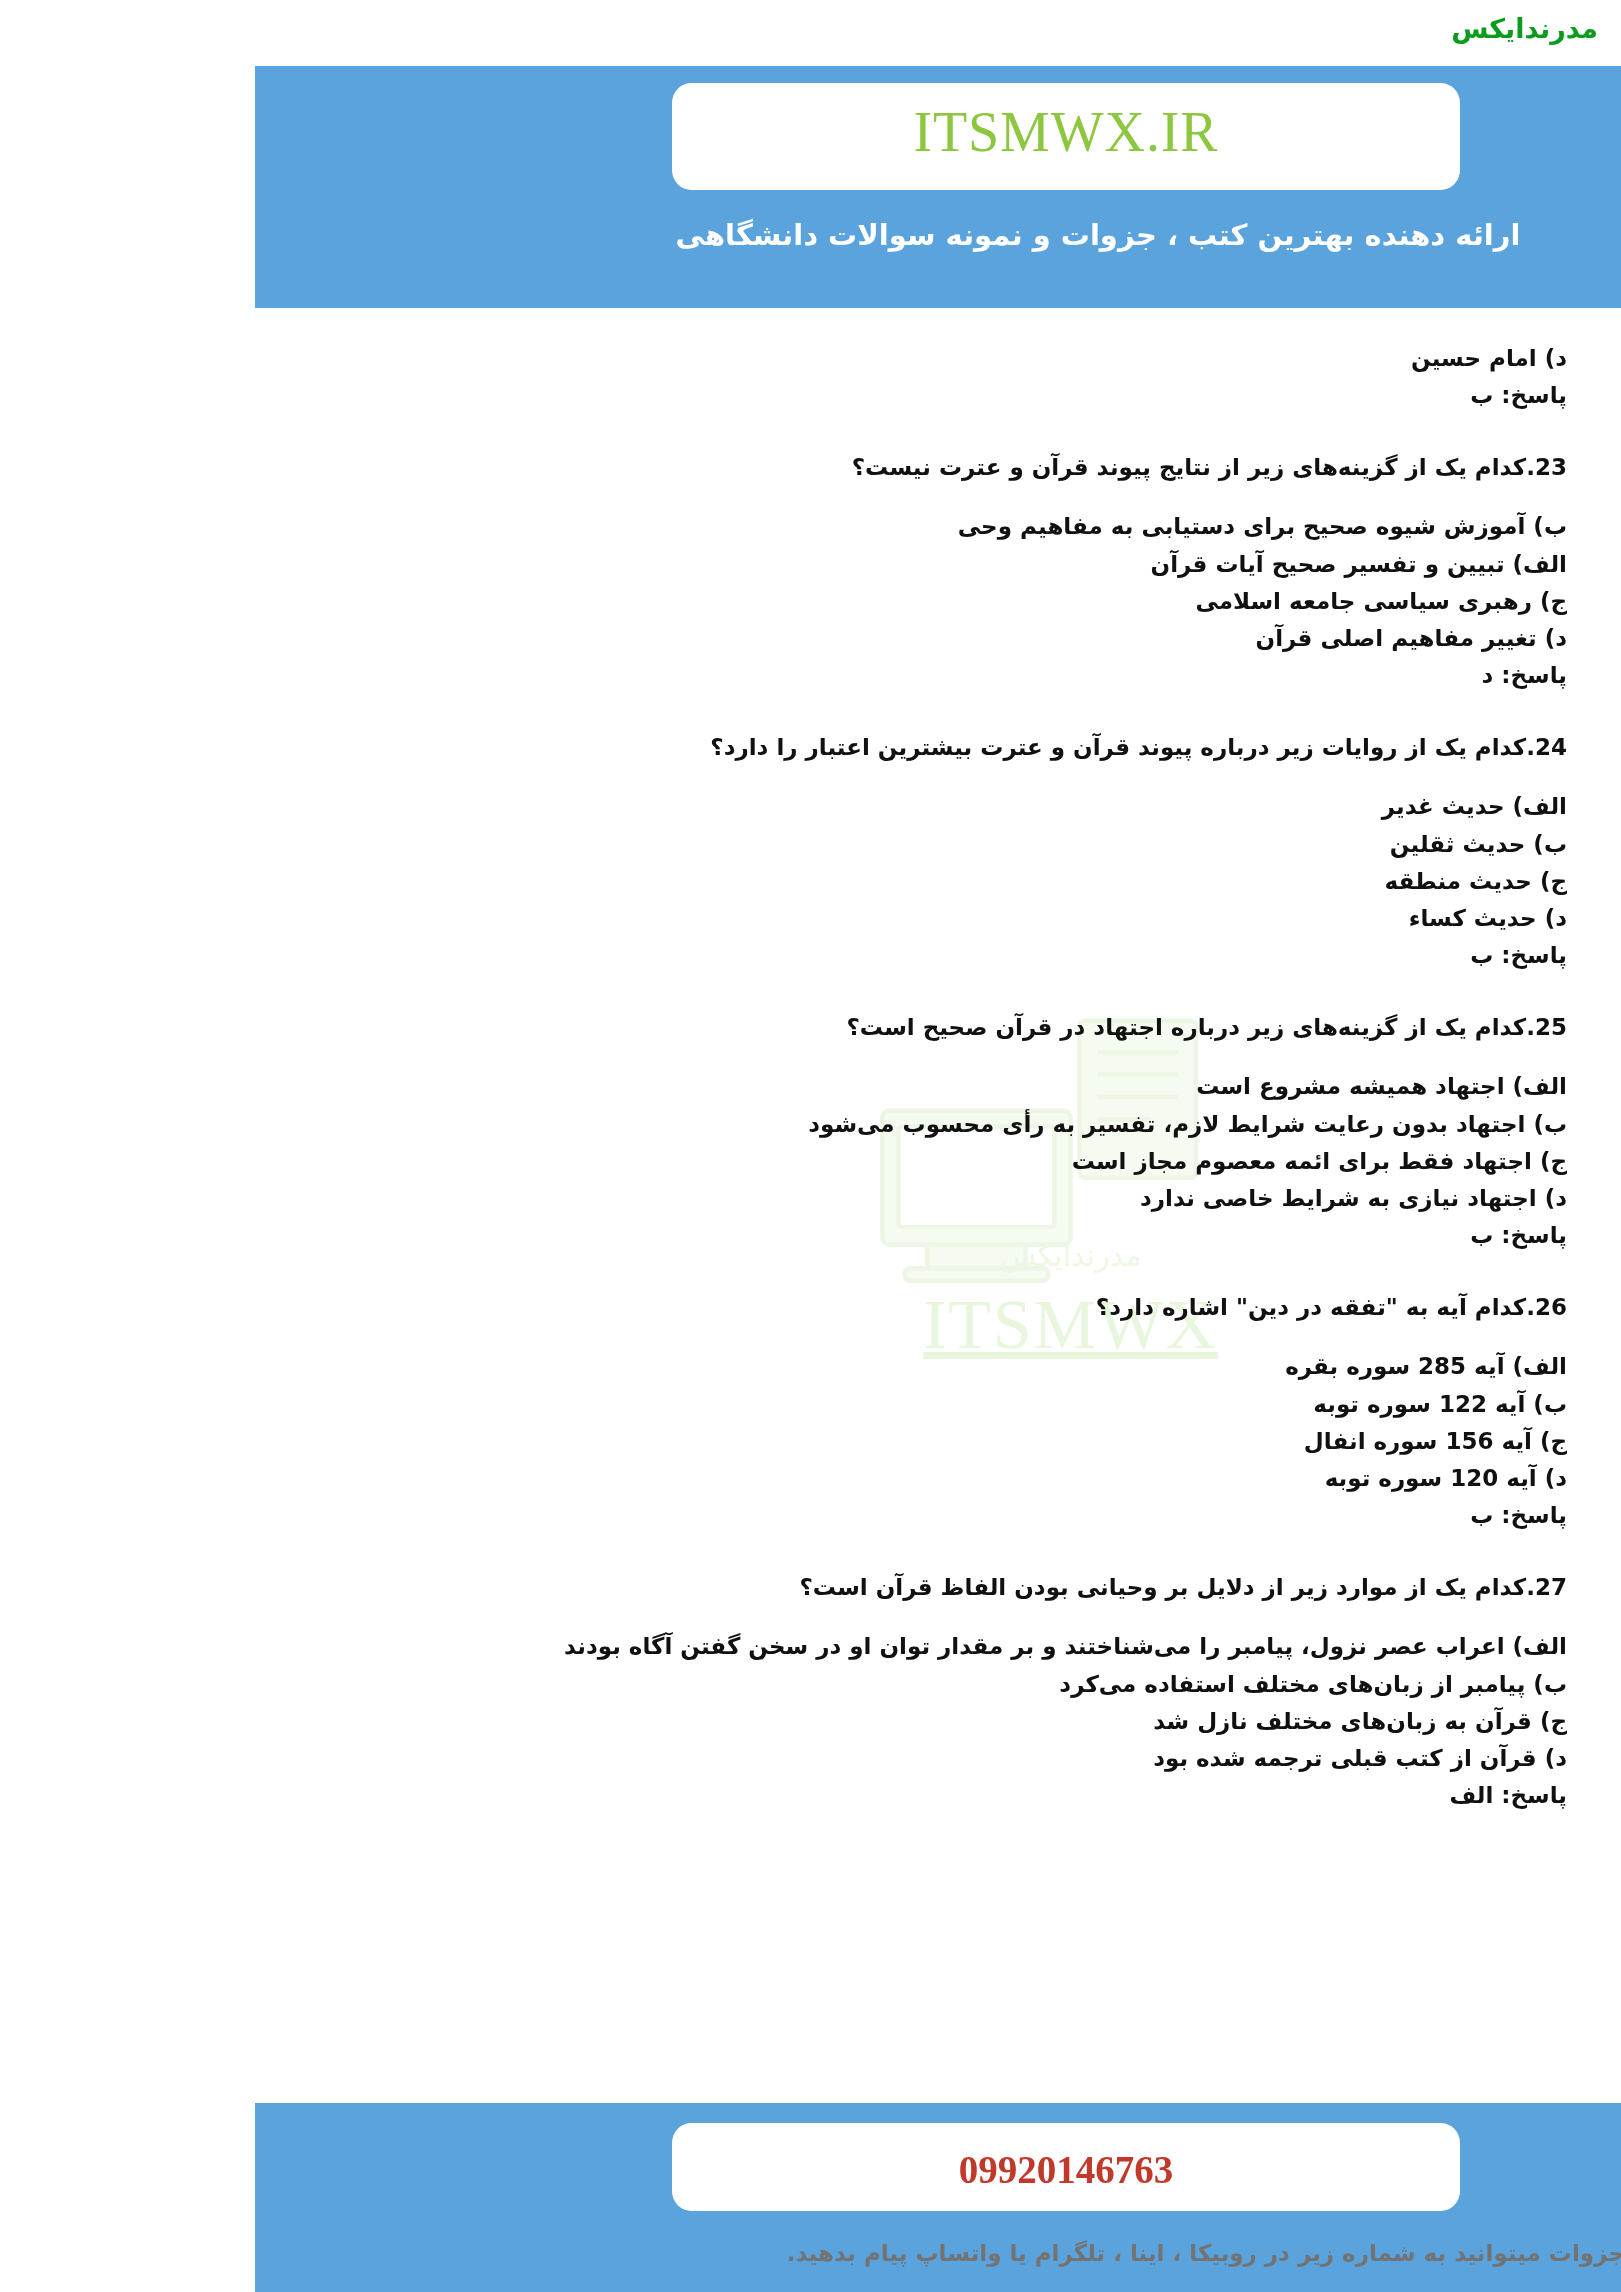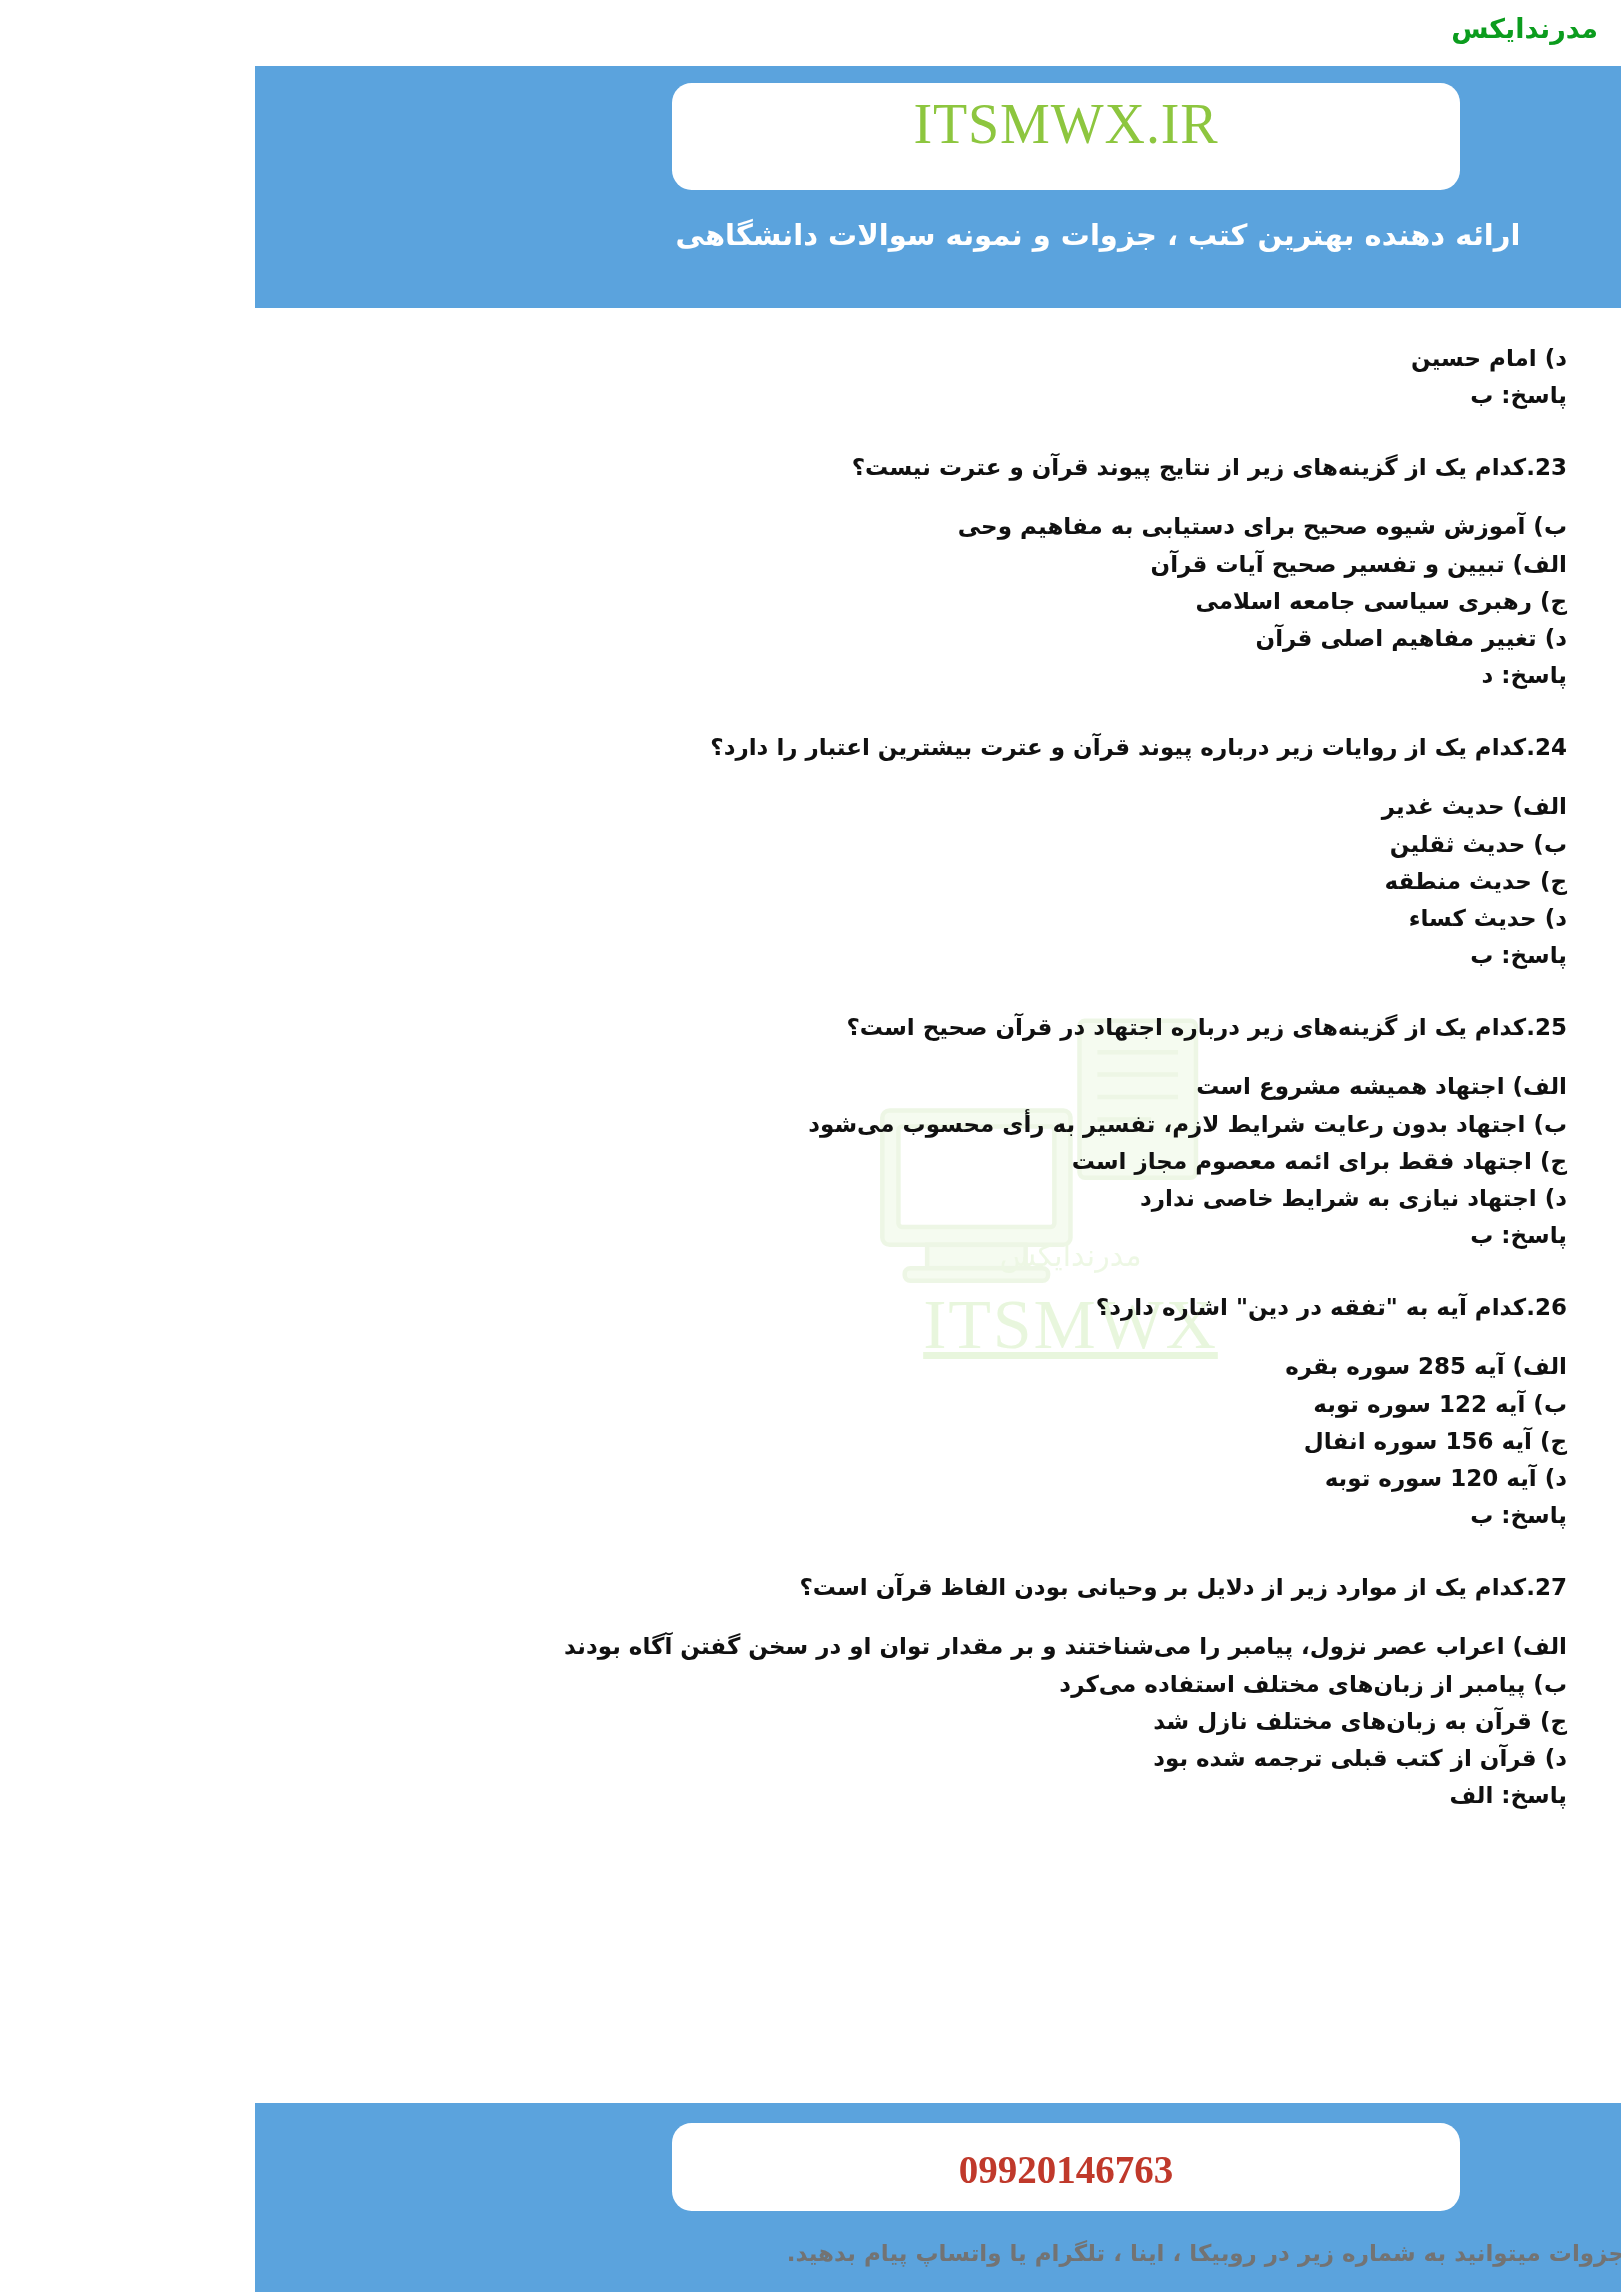--- a/index.html
+++ b/index.html
@@ -43,21 +43,21 @@
     position: absolute;
     top: 83px;
     left: 417px;
     width: 788px;
     height: 107px;
     background: #ffffff;
     border-radius: 19.7px;
   }
   .header-title {
     position: absolute;
-    top: 92px;
+    top: 100px;
     left: 417px;
     width: 788px;
     text-align: center;
     font-family: "Liberation Serif", "DejaVu Serif", serif;
     font-size: 56px;
     color: #8dc63f;
     letter-spacing: 0.9px;
     direction: ltr;
   }
   .header-sub {

